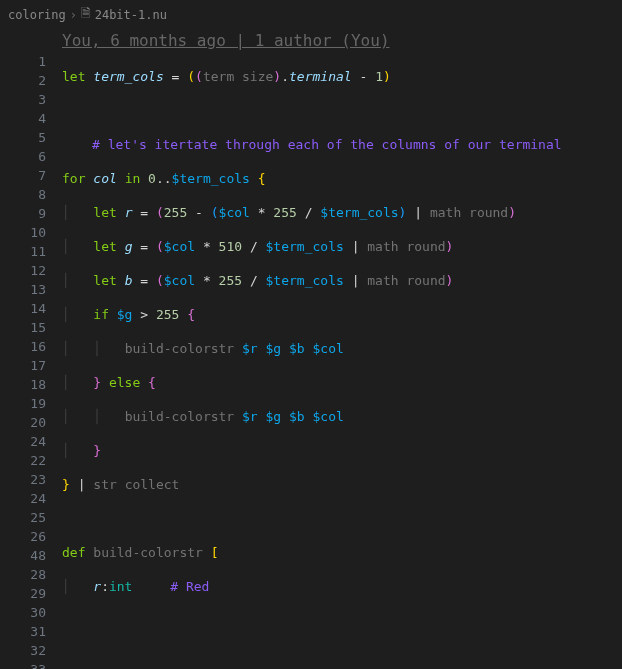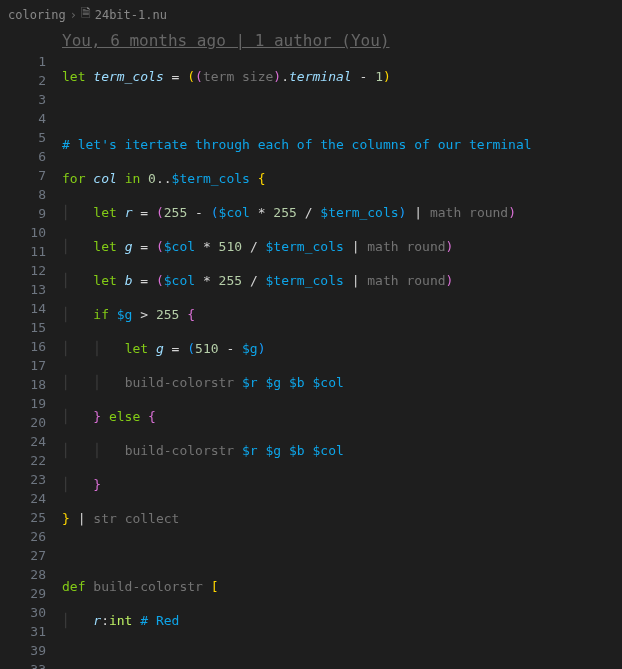--- a/index.html
+++ b/index.html
@@ -55,23 +55,23 @@
   }
   .code-line {
     height: 19px;
     line-height: 19px;
   }
   
   .kw { color: #84cc16; }        
   .ident { color: #9cdcfe; font-style: italic; }
   .fn { color: #737373; }        
   .num { color: #b5cea8; }       
-  .cmt { color: #0ea5e9; }
+  .cmt { color: #8b5cf6; margin-left: 30px; }
   .op { color: #d4d4d4; }
-  .type { color: #bef264; }
+  .type { color: #14b8a6; }
   .paren1 { color: #ffd700; }   
   .paren2 { color: #da70d6; }   
   .paren3 { color: #179fff; }   
   .brace1 { color: #ffd700; }
   .brace2 { color: #da70d6; }
   .dollar { color: #0ea5e9; }
   .pipe { color: #d4d4d4; }
   .guide { color: #404040; }
 </style>
 </head>
@@ -107,38 +107,37 @@
       <div>17</div>
       <div>18</div>
       <div>19</div>
       <div>20</div>
       <div>24</div>
       <div>22</div>
       <div>23</div>
       <div>24</div>
       <div>25</div>
       <div>26</div>
-      <div>27</div>
+      <div>48</div>
       <div>28</div>
       <div>29</div>
       <div>30</div>
       <div>31</div>
-      <div>39</div>
+      <div>32</div>
       <div>33</div>
   </div>
   <div class="code">
 <div class="code-line"><span class="kw">let</span> <span class="ident">term_cols</span> <span class="op">=</span> <span class="paren1">(</span><span class="paren2">(</span><span class="fn">term</span> <span class="fn">size</span><span class="paren2">)</span>.<span class="ident">terminal</span> <span class="op">-</span> <span class="num">1</span><span class="paren1">)</span></div>
 <div class="code-line"></div>
 <div class="code-line"><span class="cmt"># let's itertate through each of the columns of our terminal</span></div>
 <div class="code-line"><span class="kw">for</span> <span class="ident">col</span> <span class="kw">in</span> <span class="num">0</span><span class="op">..</span><span class="dollar">$term_cols</span> <span class="brace1">{</span></div>
 <div class="code-line"><span class="guide">│   </span><span class="kw">let</span> <span class="ident">r</span> <span class="op">=</span> <span class="paren2">(</span><span class="num">255</span> <span class="op">-</span> <span class="paren3">(</span><span class="dollar">$col</span> <span class="op">*</span> <span class="num">255</span> <span class="op">/</span> <span class="dollar">$term_cols</span><span class="paren3">)</span> <span class="pipe">|</span> <span class="fn">math</span> <span class="fn">round</span><span class="paren2">)</span></div>
 <div class="code-line"><span class="guide">│   </span><span class="kw">let</span> <span class="ident">g</span> <span class="op">=</span> <span class="paren2">(</span><span class="dollar">$col</span> <span class="op">*</span> <span class="num">510</span> <span class="op">/</span> <span class="dollar">$term_cols</span> <span class="pipe">|</span> <span class="fn">math</span> <span class="fn">round</span><span class="paren2">)</span></div>
 <div class="code-line"><span class="guide">│   </span><span class="kw">let</span> <span class="ident">b</span> <span class="op">=</span> <span class="paren2">(</span><span class="dollar">$col</span> <span class="op">*</span> <span class="num">255</span> <span class="op">/</span> <span class="dollar">$term_cols</span> <span class="pipe">|</span> <span class="fn">math</span> <span class="fn">round</span><span class="paren2">)</span></div>
 <div class="code-line"><span class="guide">│   </span><span class="kw">if</span> <span class="dollar">$g</span> <span class="op">&gt;</span> <span class="num">255</span> <span class="brace2">{</span></div>
-<div class="code-line"><span class="guide">│   │   </span><span class="kw">let</span> <span class="ident">g</span> <span class="op">=</span> <span class="paren3">(</span><span class="num">510</span> <span class="op">-</span> <span class="dollar">$g</span><span class="paren3">)</span></div>
 <div class="code-line"><span class="guide">│   │   </span><span class="fn">build-colorstr</span> <span class="dollar">$r</span> <span class="dollar">$g</span> <span class="dollar">$b</span> <span class="dollar">$col</span></div>
 <div class="code-line"><span class="guide">│   </span><span class="brace2">}</span> <span class="kw">else</span> <span class="brace2">{</span></div>
 <div class="code-line"><span class="guide">│   │   </span><span class="fn">build-colorstr</span> <span class="dollar">$r</span> <span class="dollar">$g</span> <span class="dollar">$b</span> <span class="dollar">$col</span></div>
 <div class="code-line"><span class="guide">│   </span><span class="brace2">}</span></div>
 <div class="code-line"><span class="brace1">}</span> <span class="pipe">|</span> <span class="fn">str</span> <span class="fn">collect</span></div>
 <div class="code-line"></div>
 <div class="code-line"><span class="kw">def</span> <span class="fn">build-colorstr</span> <span class="paren1">[</span></div>
 <div class="code-line"><span class="guide">│   </span><span class="ident">r</span>:<span class="type">int</span> <span class="cmt"># Red</span></div>
 
 

